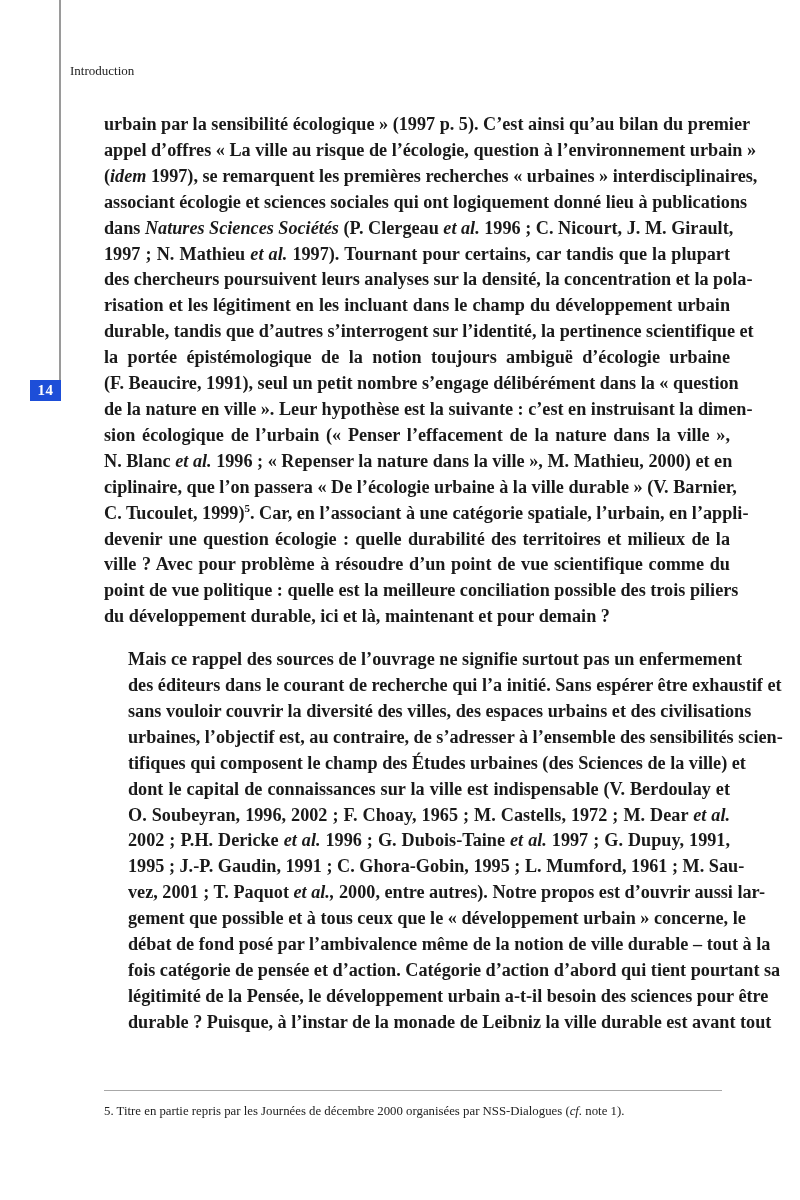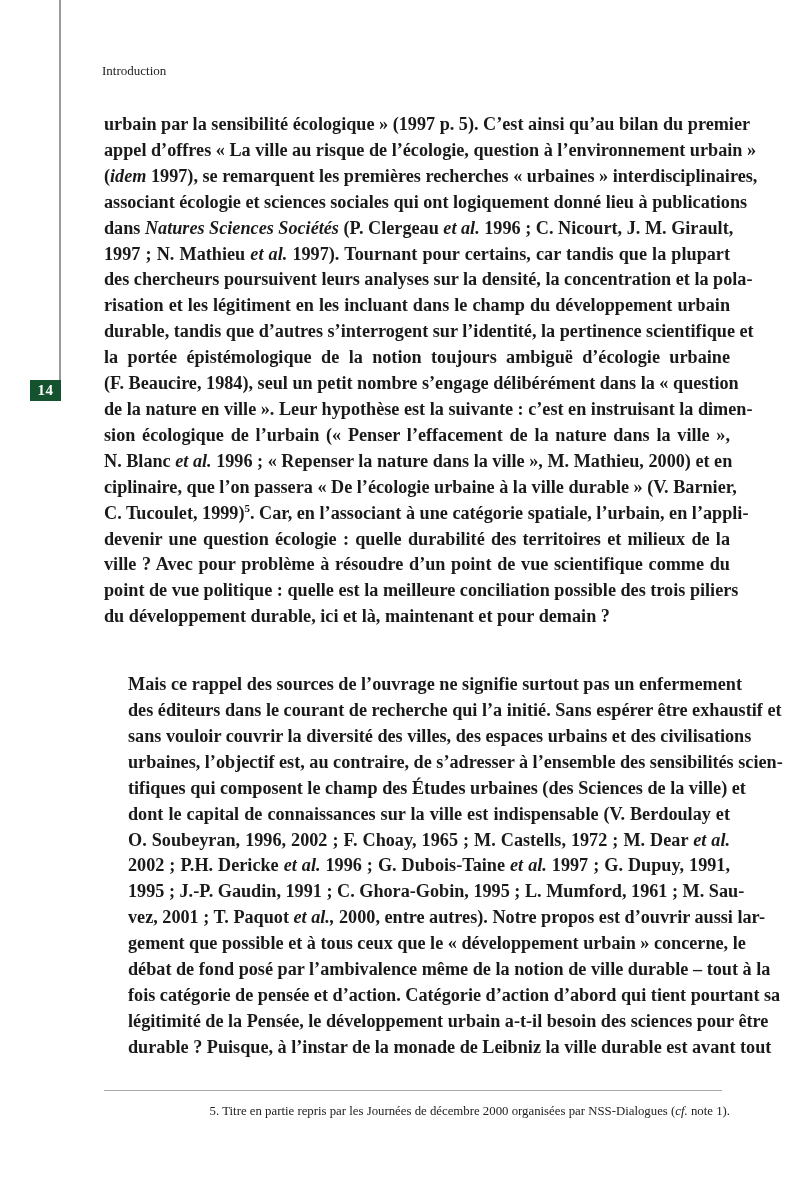--- a/index.html
+++ b/index.html
@@ -7,46 +7,46 @@
     width: 800px; height: 1200px; position: relative; overflow: hidden;
     font-family: "Liberation Serif", "DejaVu Serif", serif;
     color: #1a1a1a;
   }
   .margin-rule {
     position: absolute; left: 59px; top: 0; width: 2px; height: 380px;
     background: #9a9a9a;
   }
   .folio-box {
     position: absolute; left: 30px; top: 380px; width: 31px; height: 21px;
-    background: #14532d; color: #ffffff;
+    background: #1d4ed8; color: #ffffff;
     font-size: 15px; font-weight: bold; line-height: 21px; text-align: center;
     letter-spacing: 0.5px;
   }
   .running-head {
     position: absolute; left: 70px; top: 63px;
-    font-size: 13px; color: #222; margin-left: 32px;
+    font-size: 13px; color: #222;
   }
   .body-text {
     position: absolute; left: 104px; top: 112px; width: 626px;
     font-size: 18.2px; line-height: 25.9px;
     text-align: justify; hyphens: manual;
   }
   .body-text p { margin: 0; font-weight: bold; }
-  .body-text p.para2 { margin-top: 42px; text-indent: 24px; }
+  .body-text p.para2 { margin-top: 17px; text-indent: 24px; }
   .line { display: block; text-align: justify; text-align-last: justify; white-space: nowrap; }
   .line.last { text-align-last: left; }
   i { font-style: italic; }
   sup { font-size: 11px; line-height: 0; vertical-align: super; }
   .footnote-rule {
     position: absolute; left: 104px; top: 1090px; width: 618px; height: 1px;
     background: #a8a8a8;
   }
   .footnote {
     position: absolute; left: 104px; top: 1103px; width: 626px;
-    font-size: 12.8px; line-height: 16px; color: #222; text-align: right;
+    font-size: 12.8px; line-height: 16px; color: #222;
   }
 </style>
 </head>
 <body>
 
 <div class="margin-rule"></div>
 <div class="folio-box">14</div>
 <div class="running-head">Introduction</div>
 
 <div class="body-text">
@@ -54,21 +54,21 @@
       <span class="line">urbain par la sensibilité écologique » (1997 p. 5). C’est ainsi qu’au bilan du premier</span>
       <span class="line">appel d’offres « La ville au risque de l’écologie, question à l’environnement urbain »</span>
       <span class="line">(<i>idem</i> 1997), se remarquent les premières recherches « urbaines » interdisciplinaires,</span>
       <span class="line">associant écologie et sciences sociales qui ont logiquement donné lieu à publications</span>
       <span class="line">dans <i>Natures Sciences Sociétés</i> (P. Clergeau <i>et al.</i> 1996 ; C. Nicourt, J. M. Girault,</span>
       <span class="line">1997 ; N. Mathieu <i>et al.</i> 1997). Tournant pour certains, car tandis que la plupart</span>
       <span class="line">des chercheurs poursuivent leurs analyses sur la densité, la concentration et la pola-</span>
       <span class="line">risation et les légitiment en les incluant dans le champ du développement urbain</span>
       <span class="line">durable, tandis que d’autres s’interrogent sur l’identité, la pertinence scientifique et</span>
       <span class="line">la portée épistémologique de la notion toujours ambiguë d’écologie urbaine</span>
-      <span class="line">(F. Beaucire, 1984), seul un petit nombre s’engage délibérément dans la « question</span>
+      <span class="line">(F. Beaucire, 1991), seul un petit nombre s’engage délibérément dans la « question</span>
       <span class="line">de la nature en ville ». Leur hypothèse est la suivante : c’est en instruisant la dimen-</span>
       <span class="line">sion écologique de l’urbain (« Penser l’effacement de la nature dans la ville »,</span>
       <span class="line">N. Blanc <i>et al.</i> 1996 ; « Repenser la nature dans la ville », M. Mathieu, 2000) et en</span>
       <span class="line">ciplinaire, que l’on passera « De l’écologie urbaine à la ville durable » (V. Barnier,</span>
       <span class="line">C. Tucoulet, 1999)<sup>5</sup>. Car, en l’associant à une catégorie spatiale, l’urbain, en l’appli-</span>
       <span class="line">devenir une question écologie : quelle durabilité des territoires et milieux de la</span>
       <span class="line">ville ? Avec pour problème à résoudre d’un point de vue scientifique comme du</span>
       <span class="line">point de vue politique : quelle est la meilleure conciliation possible des trois piliers</span>
       <span class="line last">du développement durable, ici et là, maintenant et pour demain ?</span>
     </p>

